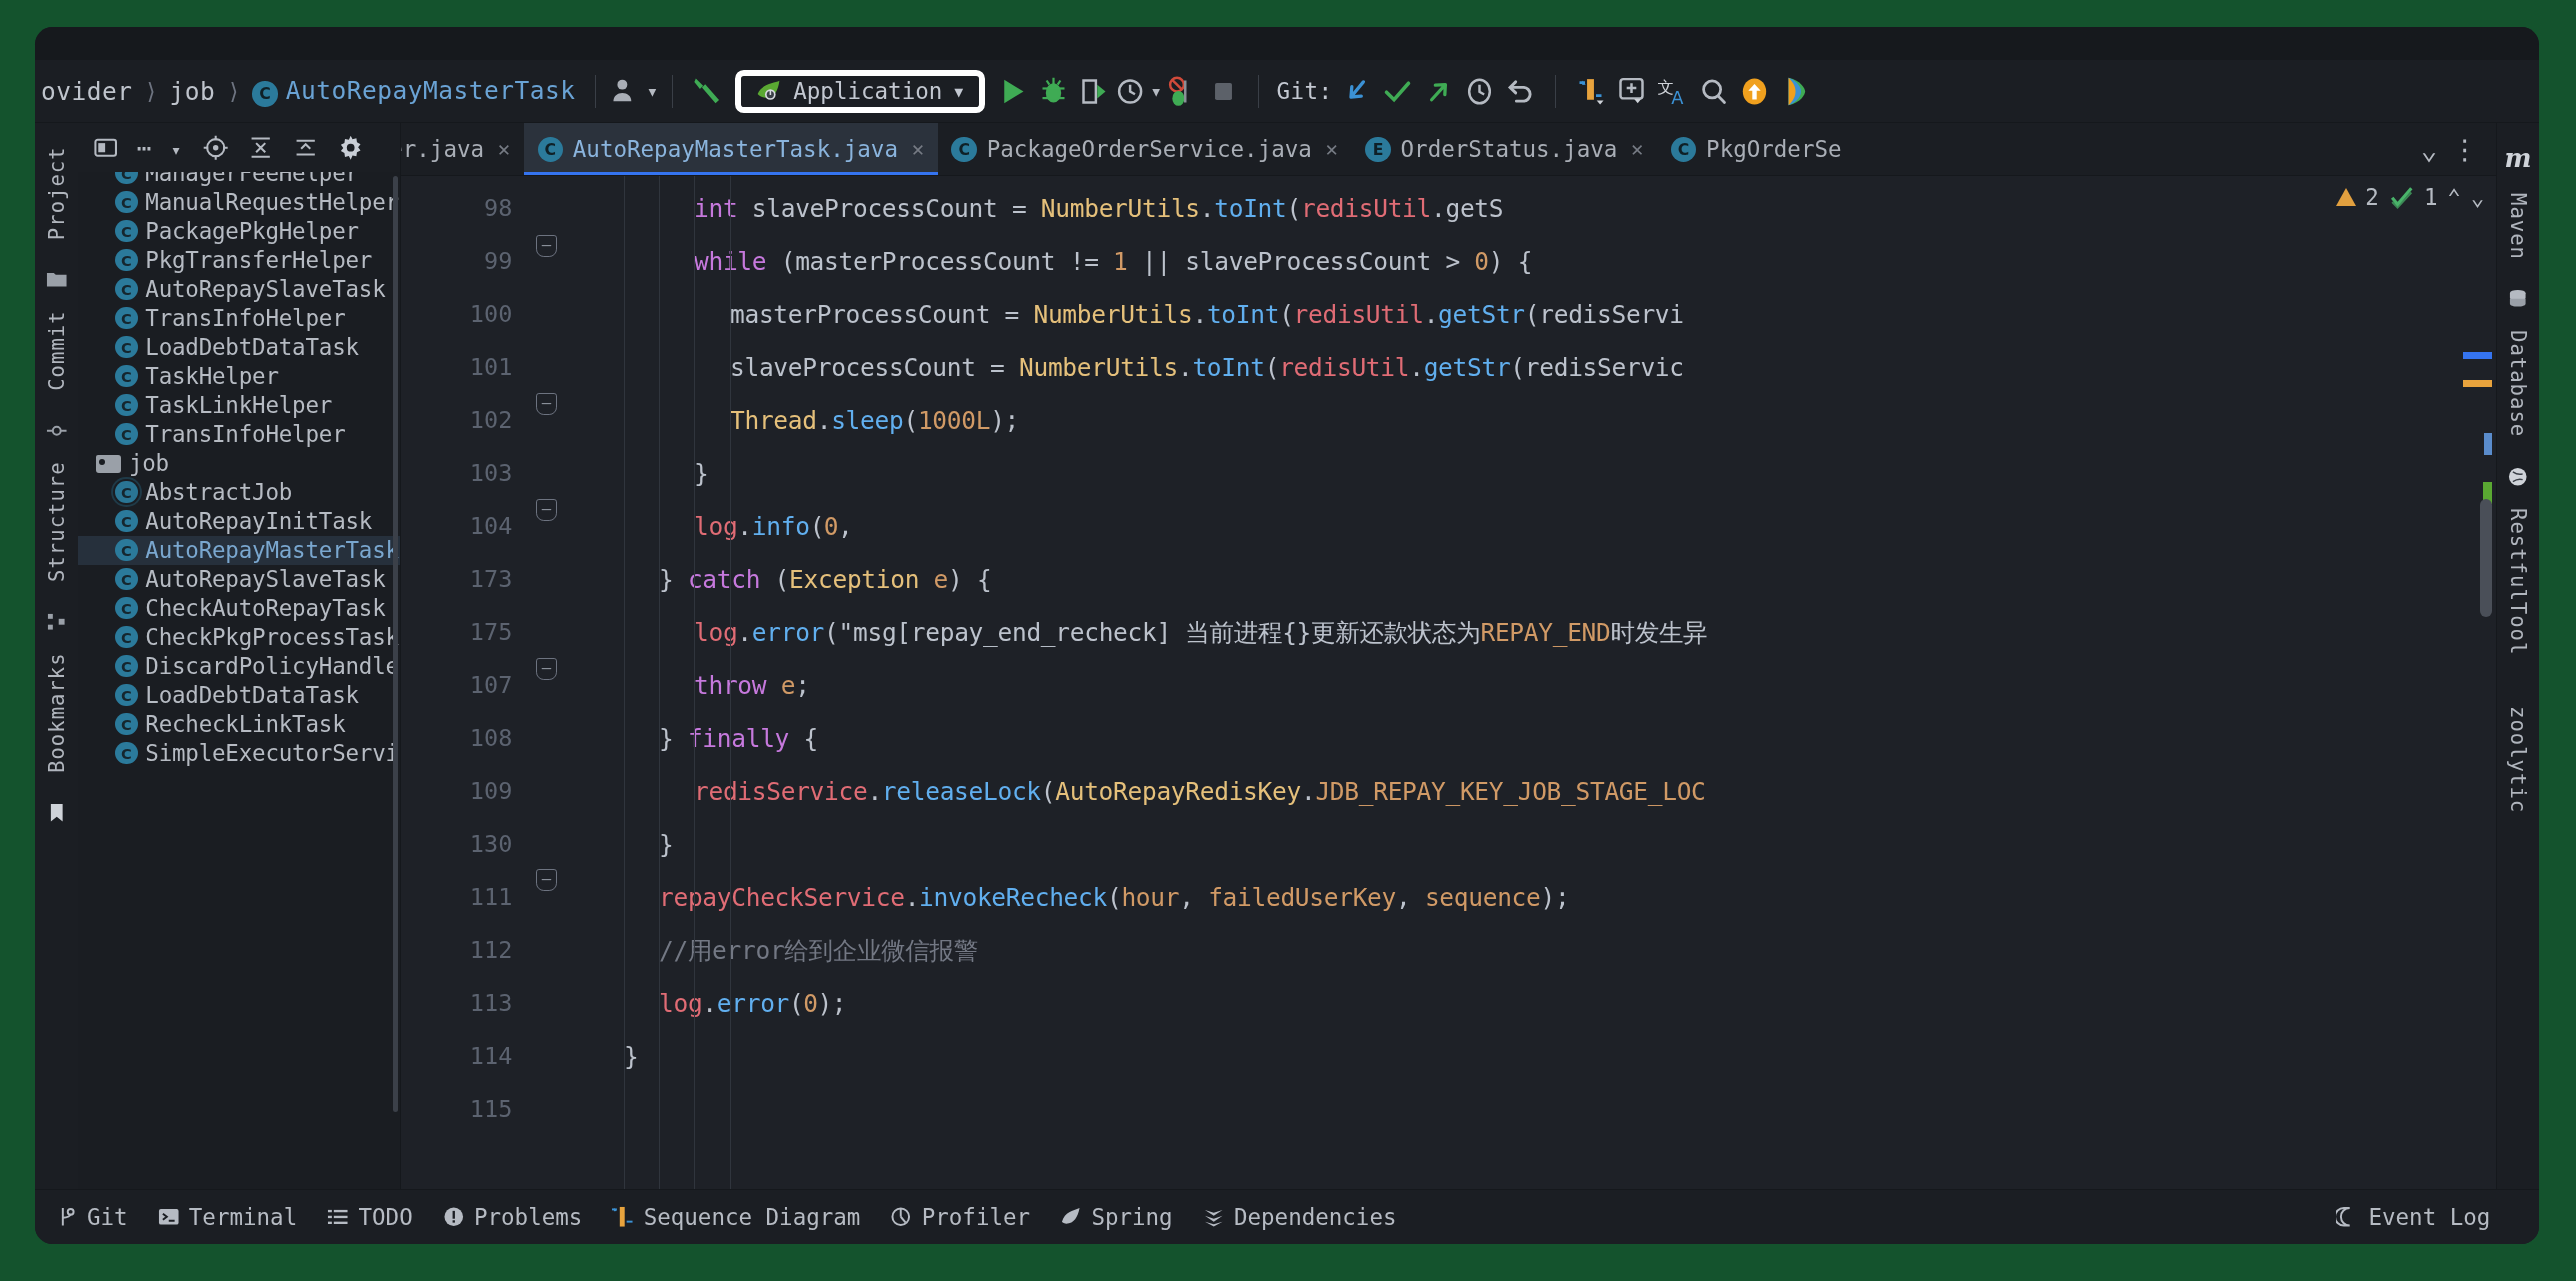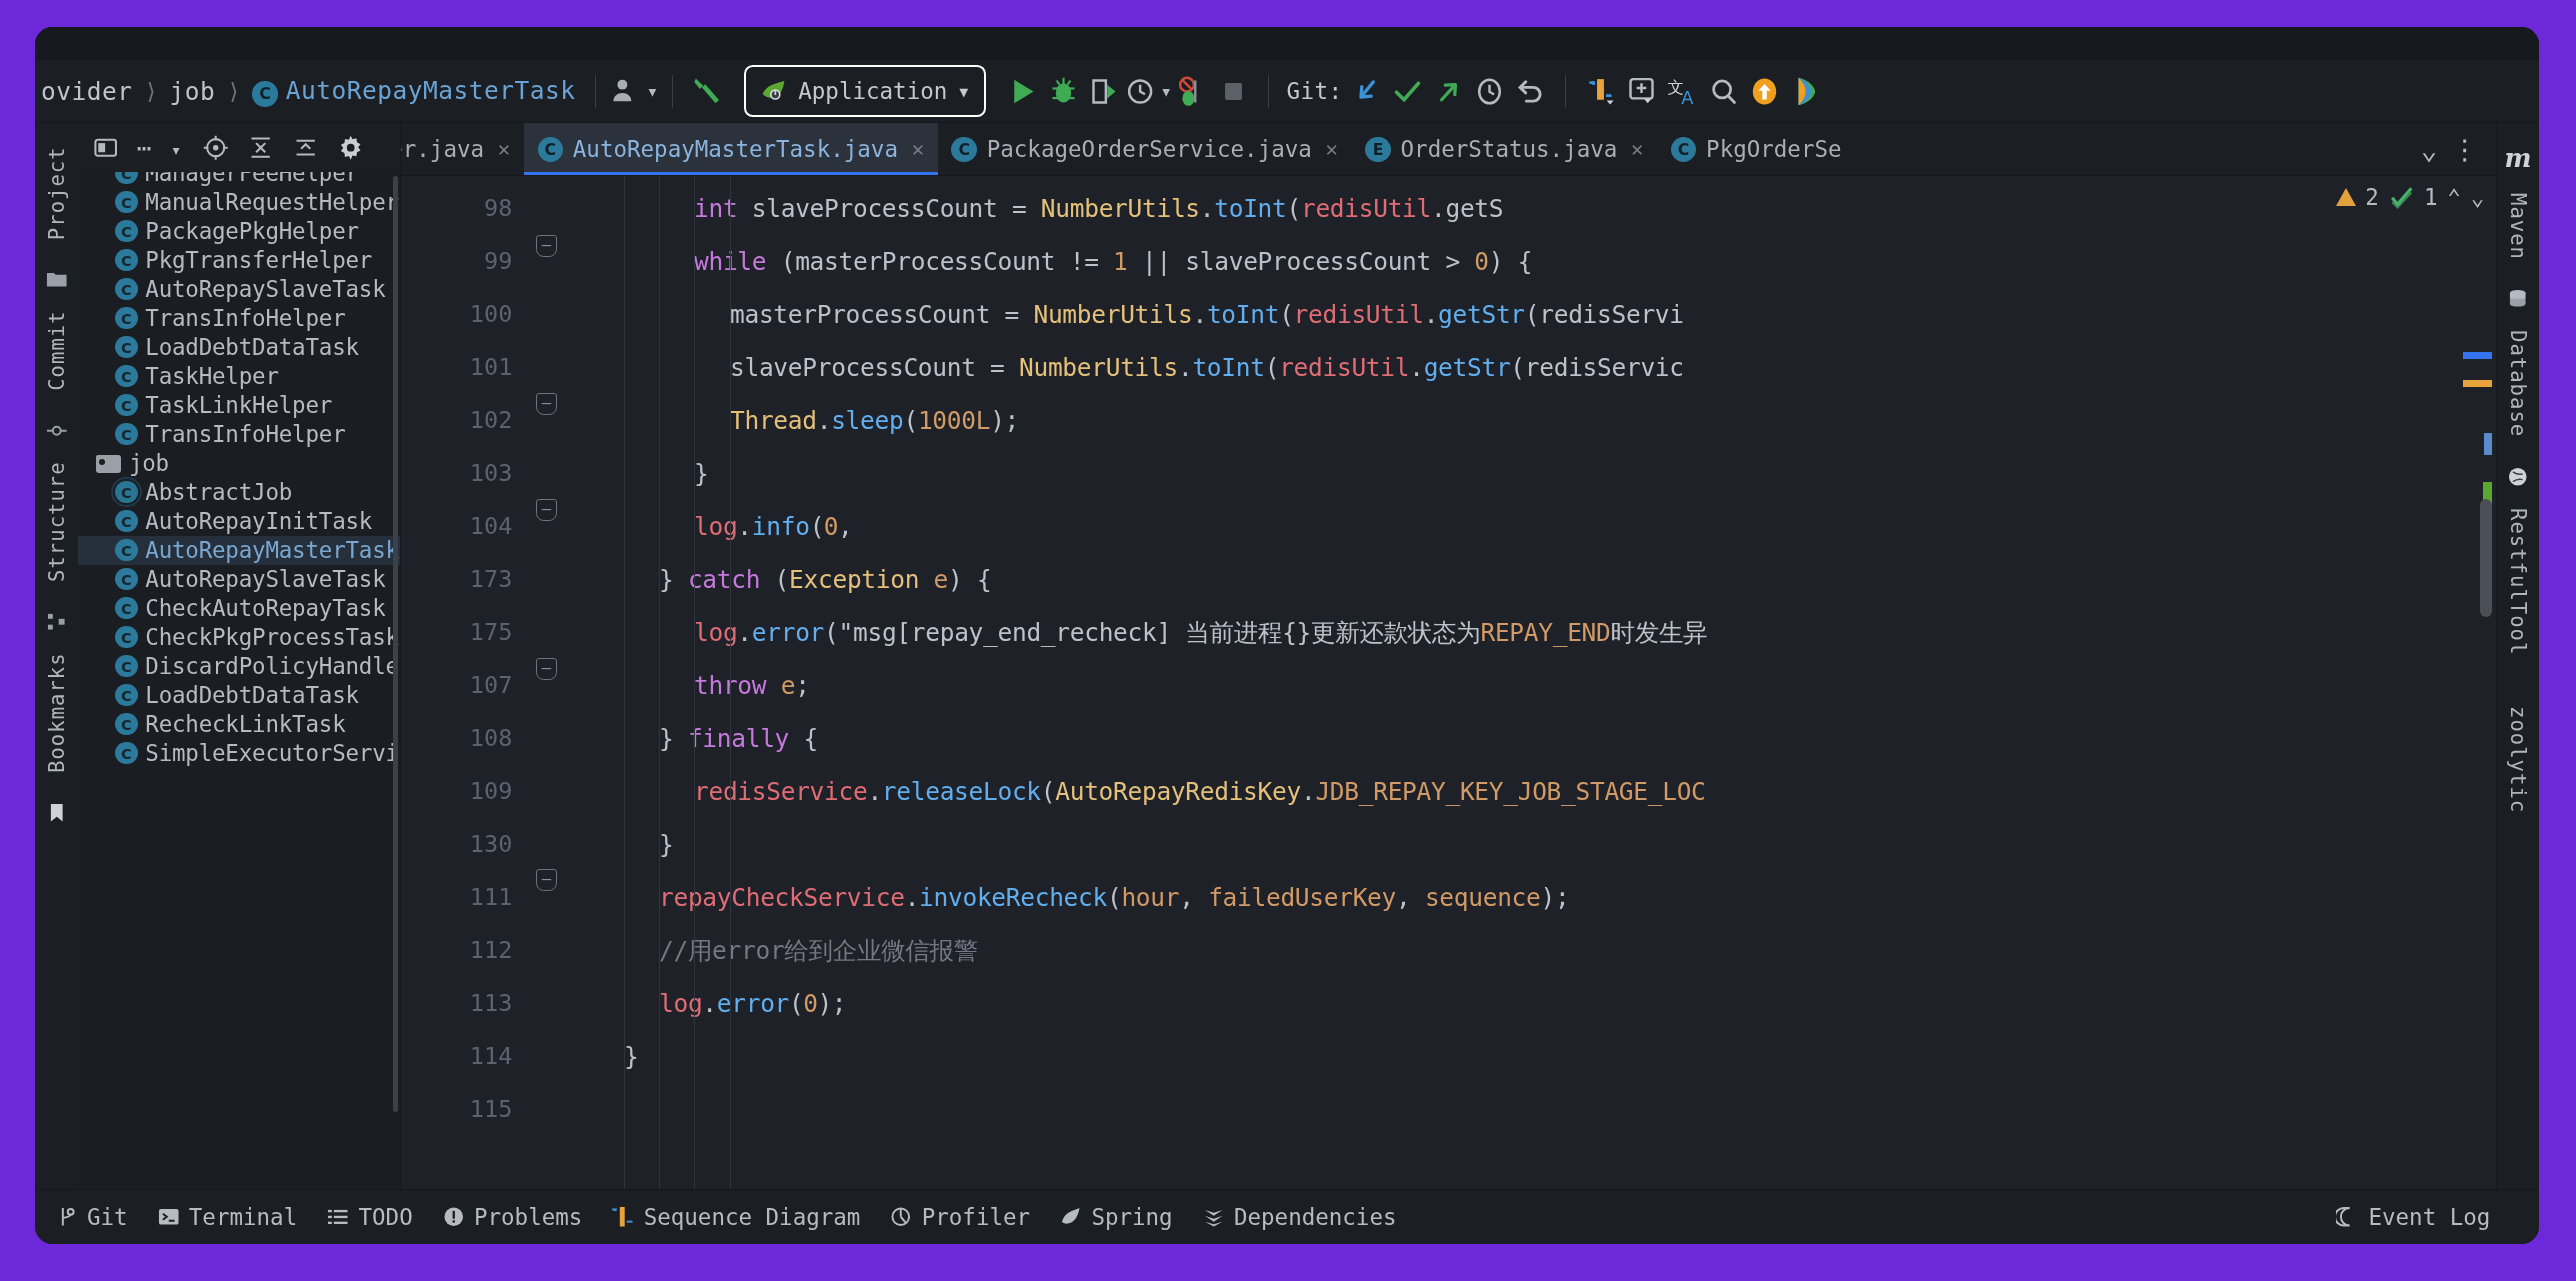--- a/index.html
+++ b/index.html
@@ -4,21 +4,21 @@
 <style>
   * { box-sizing: border-box; margin: 0; padding: 0; }
   html, body {
     width: 2576px; height: 1281px;
     background: #000000;
     font-family: "DejaVu Sans Mono", monospace;
     overflow: hidden;
   }
   .desk {
     position: absolute; inset: 0;
-    background: #6d28d9;
+    background: #14532d;
     padding-left: 20px;
   }
   .window {
     position: absolute;
     left: 35px; top: 27.4px; right: 37px; bottom: 37px;
     background: #1e2127;
     border-radius: 17.6px;
     overflow: hidden;
     display: flex; flex-direction: column;
   }
@@ -49,22 +49,22 @@
     font-family: "DejaVu Sans", sans-serif;
   }
   .tsep { width: 1px; height: 33px; background: #3a3f47; margin: 0 13.7px; }
   .tbtn {
     display: inline-flex; align-items: center; justify-content: center;
     height: 41px; min-width: 41px; border-radius: 6.9px; cursor: pointer;
     color: #b5bac2;
   }
   .runcfg {
     display: flex; align-items: center; gap: 9.8px;
-    border: 2px solid #ffffff; border-radius: 8.8px;
-    height: 52px; padding: 0 13.7px; margin: 0 16px;
+    border: 6px solid #ffffff; border-radius: 8.8px;
+    height: 43px; padding: 0 13.7px; margin: 0 7px;
     color: #c3c8d1; font-size: 22.5px; white-space: nowrap;
   }
   .gitlabel { color: #c3c8d1; font-size: 22.5px; letter-spacing: 0.5px; padding: 0 3.9px; }
   .spacer { flex: 1 1 auto; }
 
   
   .middle { flex: 1 1 auto; display: flex; min-height: 0; }
 
   .leftstrip, .rightstrip {
     width: 43px; background: #1b1e23; flex: 0 0 43px;

